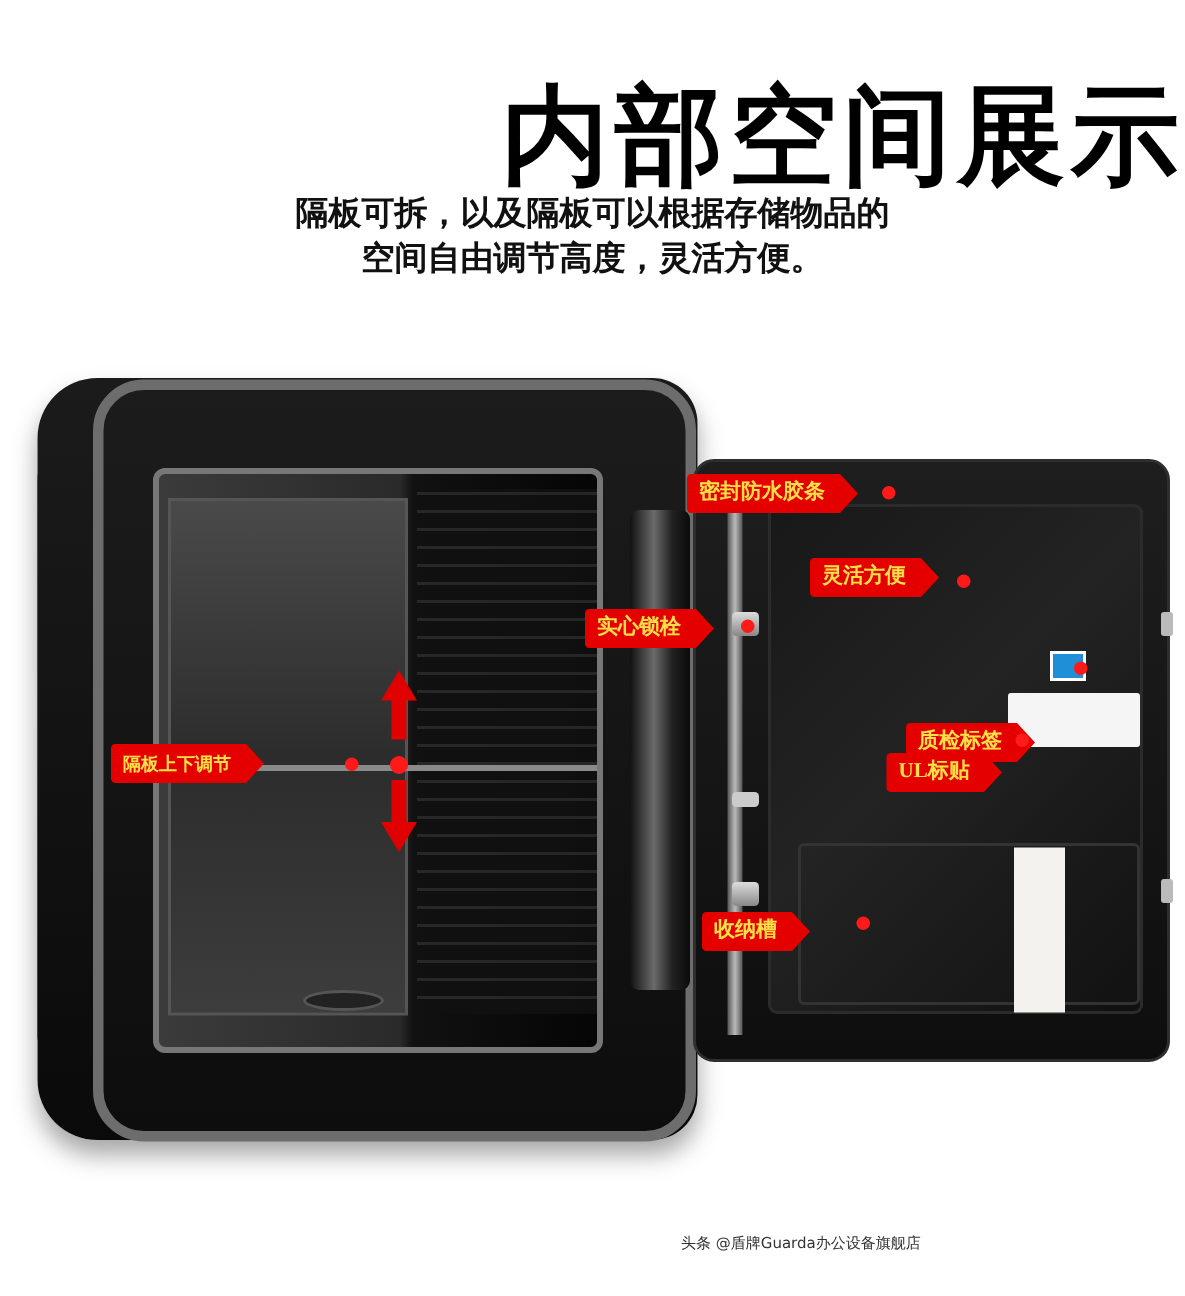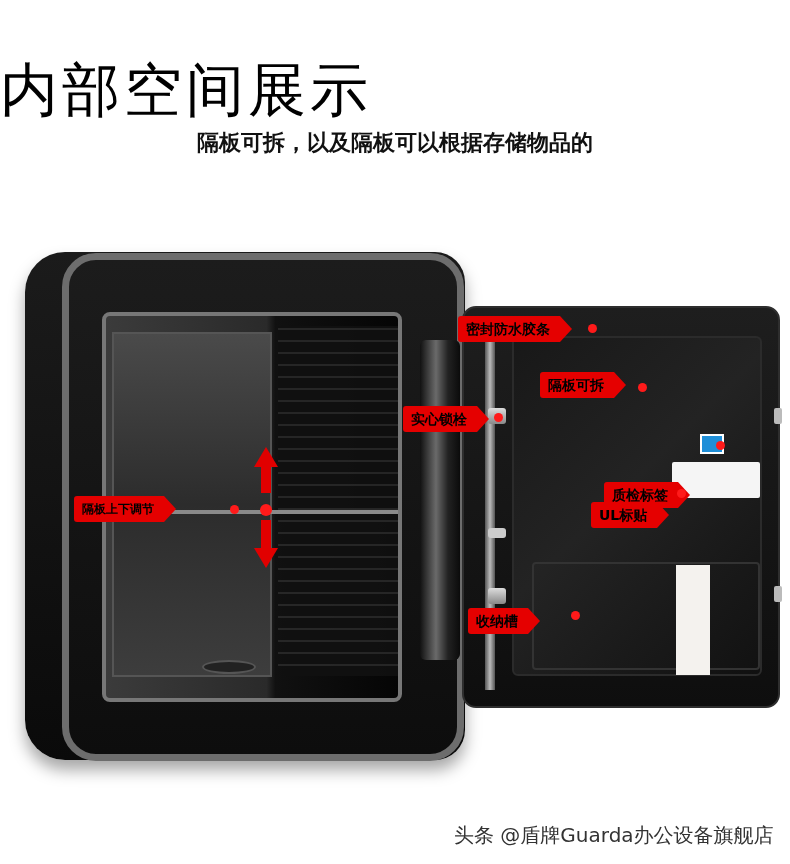--- a/index.html
+++ b/index.html
@@ -1,20 +1,20 @@
 <!DOCTYPE html>
 <html><head>
 <meta charset="utf-8">
 <style>
   * { box-sizing: border-box; margin: 0; padding: 0; }
   html, body { width: 790px; height: 864px; background: #ffffff; overflow: hidden; }
   body { position: relative; font-family: "DejaVu Sans", sans-serif; }
 
-  .headline { position: absolute; left: 0; top: 50px; width: 790px; text-align: left;
-    font-size: 58px; font-weight: normal; color: #000; letter-spacing: 4px; line-height: 80px; }
+  .headline { position: absolute; left: 0; top: 50px; width: 790px; text-align: right;
+    font-size: 72px; font-weight: bold; color: #000; letter-spacing: 4px; line-height: 80px; }
   .subtitle { position: absolute; left: 0; top: 128px; width: 790px; text-align: center;
     font-size: 22px; color: #111; line-height: 30px; font-weight: bold; }
 
   
   .safe-body { position: absolute; left: 25px; top: 252px; width: 440px; height: 508px;
     background: linear-gradient(180deg, #1b1b1b 0%, #0a0a0a 100%); border-radius: 40px 30px 30px 40px;
     box-shadow: 0 10px 16px rgba(0,0,0,0.35); }
   .safe-side { position: absolute; left: 25px; top: 290px; width: 70px; height: 430px;
     background: linear-gradient(90deg, #1a1a1a, #2b2b2b); border-radius: 30px 0 0 30px; }
   .safe-frame { position: absolute; left: 62px; top: 253px; width: 402px; height: 508px;
@@ -53,36 +53,37 @@
     background: linear-gradient(135deg, #181818 0%, #232323 45%, #101010 100%); border: 2px solid #2b2b2b; border-radius: 6px; }
   .storage-slot { position: absolute; left: 532px; top: 562px; width: 228px; height: 108px;
     background: linear-gradient(135deg, #242424, #121212); border: 2px solid #333; border-radius: 4px; }
   .slot-sticker { position: absolute; left: 676px; top: 565px; width: 34px; height: 110px; background: #f4f2ee; }
   .ul-sticker { position: absolute; left: 672px; top: 462px; width: 88px; height: 36px; background: #f5f5f5; border-radius: 2px; }
   .qc-sticker { position: absolute; left: 700px; top: 434px; width: 24px; height: 20px; background: #1f8fd8; border: 2px solid #fff; }
   .bolt { position: absolute; width: 18px; height: 16px; background: linear-gradient(180deg, #ddd, #888); border-radius: 3px; }
   .knob-right { position: absolute; left: 774px; width: 8px; height: 16px; background: #bbb; border-radius: 2px; }
 
   
-  .callout { position: absolute; height: 26px; background: #e50000; color: #000000; font-size: 14px;
-    font-weight: bold; line-height: 26px; padding: 0 10px 0 8px; white-space: nowrap; border-radius: 3px 0 0 3px; }
+  .callout { position: absolute; height: 26px; background: #e50000; color: #fde047; font-size: 14px;
+    font-weight: bold; line-height: 26px; padding: 0 10px 0 8px; white-space: nowrap; border-radius: 3px 0 0 3px; font-family: Liberation Serif, serif; }
   .callout::after { content: ""; position: absolute; right: -12px; top: 0;
     border-top: 13px solid transparent; border-bottom: 13px solid transparent; border-left: 12px solid #e50000; }
   .dot { position: absolute; width: 9px; height: 9px; border-radius: 50%; background: #ff1a1a; }
   .dot.big { width: 12px; height: 12px; }
 
-  .watermark { position: absolute; left: 454px; top: 822px; font-size: 20px; color: #333;
+  .watermark { position: absolute; left: 454px; top: 822px; font-size: 10px; color: #333;
     text-shadow: 1px 1px 0 #fff, -1px -1px 0 #fff; }
 </style>
 </head>
 <body>
 
 <div class="headline">内部空间展示</div>
 <div class="subtitle">
   <div>隔板可拆，以及隔板可以根据存储物品的</div>
+  <div>空间自由调节高度，灵活方便。</div>
 </div>
 
 <div class="safe-side"></div>
 <div class="safe-body"></div>
 <div class="safe-frame"></div>
 <div class="safe-interior">
   <div class="interior-back"></div>
   <div class="interior-grid"></div>
   <div class="shelf"></div>
   <div class="floor-knob"></div>
@@ -104,24 +105,24 @@
 <div class="qc-sticker"></div>
 <div class="bolt" style="left:488px; top:408px;"></div>
 <div class="bolt" style="left:488px; top:588px;"></div>
 <div class="bolt" style="left:488px; top:528px; height:10px; background:#ccc;"></div>
 <div class="knob-right" style="top:408px;"></div>
 <div class="knob-right" style="top:586px;"></div>
 
 <div class="callout" style="left:458px; top:316px;">密封防水胶条</div>
 <div class="dot" style="left:588px; top:324px;"></div>
 
-<div class="callout" style="left:540px; top:372px;">隔板可拆</div>
+<div class="callout" style="left:540px; top:372px;">灵活方便</div>
 <div class="dot" style="left:638px; top:383px;"></div>
 
-<div class="callout" style="left:403px; top:406px;">实心锁栓</div>
+<div class="callout" style="left:390px; top:406px;">实心锁栓</div>
 <div class="dot" style="left:494px; top:413px;"></div>
 
 <div class="callout" style="left:604px; top:434px;margin-top:48px;">质检标签</div>
 <div class="dot" style="left:716px; top:441px;"></div>
 
 <div class="callout" style="left:591px; top:502px;">UL标贴</div>
 <div class="dot" style="left:677px; top:489px;"></div>
 
 <div class="callout" style="left:74px; top:496px; font-size:12px;">隔板上下调节</div>
 <div class="dot" style="left:230px; top:505px;"></div>

